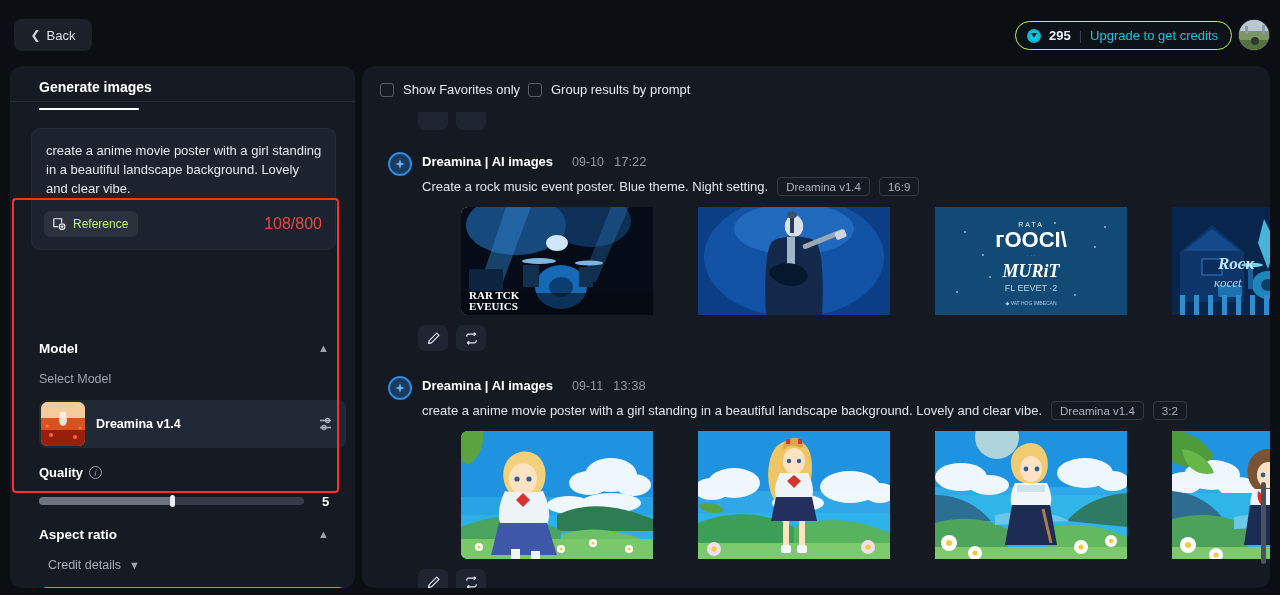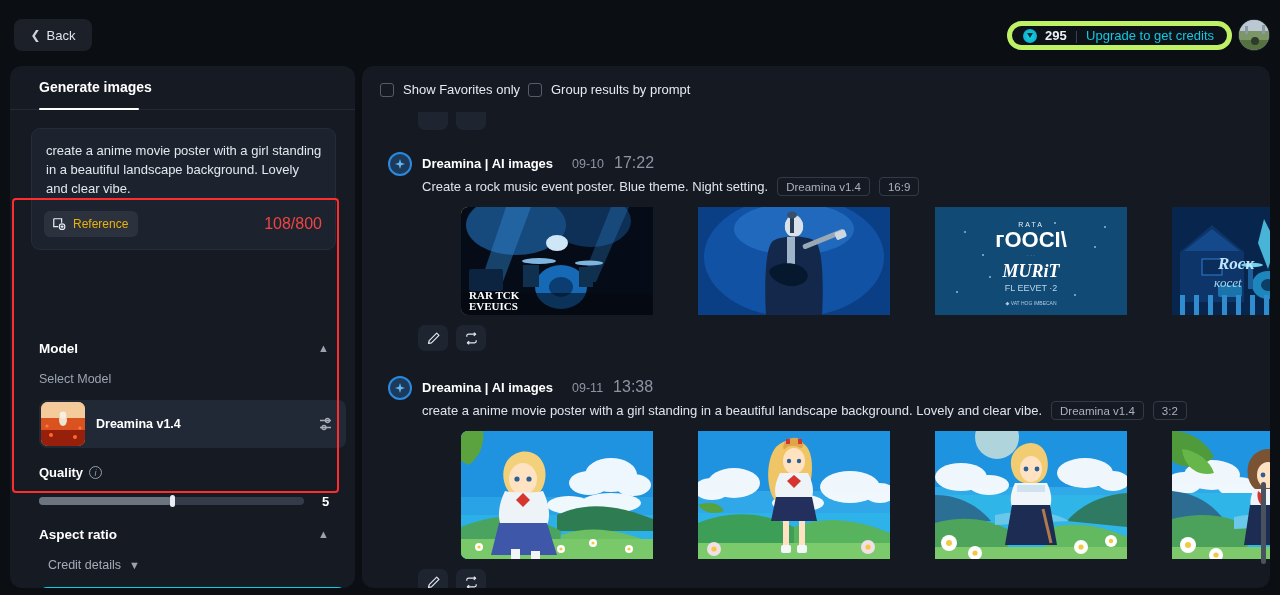--- a/index.html
+++ b/index.html
@@ -21,21 +21,21 @@
     width: 78px; height: 32px; border-radius: 8px;
     background: #1c2029;
     display: flex; align-items: center; justify-content: center; gap: 6px;
     color: #dfe3ea; font-size: 13px; cursor: pointer;
   }
   .back-chev { font-size: 12px; color: #cfd4dd; line-height: 1; }
 
   .credits-pill {
     position: absolute; right: 48px; top: 21px;
     height: 29px; padding: 0 13px 0 11px;
-    border: 5px solid #bef264; border-radius: 15px;
+    border: 1px solid #bef264; border-radius: 15px;
     display: flex; align-items: center; gap: 8px;
     background: #0d1118;
   }
   .coin {
     width: 14px; height: 14px; border-radius: 50%;
     background: radial-gradient(circle at 50% 50%, #19d5e8 0%, #0fb6d0 60%, #0a8fa8 100%);
     display: flex; align-items: center; justify-content: center;
     flex: none;
   }
   .coin::after {
@@ -55,21 +55,21 @@
   }
 
   
   .left-panel {
     position: absolute; left: 10px; top: 66px;
     width: 345px; height: 522px;
     background: #161a22; border-radius: 12px;
     overflow: hidden;
   }
   .tabs-row {
-    position: relative; height: 44px; border-bottom: 1px solid #232936;
+    position: relative; height: 36px; border-bottom: 1px solid #232936;
   }
   .tab-active {
     position: absolute; left: 29px; top: 13px;
     color: #ffffff; font-size: 14px; font-weight: bold;
   }
   .tab-underline {
     position: absolute; left: 29px; top: 42px;
     width: 100px; height: 2px; background: #ffffff; border-radius: 1px;
   }
 
@@ -79,21 +79,21 @@
     background: #1d232e; border: 1px solid #262d3a; border-radius: 9px;
   }
   .prompt-text {
     position: absolute; left: 14px; top: 12px; width: 278px;
     color: #e3e7ee; font-size: 13px; line-height: 19px;
   }
   .ref-btn {
     position: absolute; left: 12px; top: 82px;
     height: 26px; padding: 0 10px 0 8px; border-radius: 6px;
     background: #2b323e; display: flex; align-items: center; gap: 7px;
-    color: #eab308; font-size: 12px; cursor: pointer;
+    color: #bef264; font-size: 12px; cursor: pointer;
   }
   .char-count {
     position: absolute; right: 13px; top: 86px;
     color: #ef4444; font-size: 16px;
   }
 
   
   .red-region {
     position: absolute; left: 12px; top: 198px;
     width: 327px; height: 295px;
@@ -225,21 +225,21 @@
   .res-avatar::after {
     content: ""; width: 10px; height: 10px; background: #63b4ef;
     clip-path: polygon(50% 0%, 62% 38%, 100% 50%, 62% 62%, 50% 100%, 38% 62%, 0% 50%, 38% 38%);
   }
   .res-head {
     position: absolute; left: 60px; top: 2px;
     display: flex; align-items: baseline; gap: 10px;
   }
   .res-title { color: #ffffff; font-size: 13px; font-weight: bold; }
   .res-date { color: #8d95a2; font-size: 12.5px; margin-left: 9px; }
-  .res-time { color: #8d95a2; font-size: 16px; }
+  .res-time { color: #8d95a2; font-size: 13px; }
   .res-prompt-row {
     position: absolute; left: 60px; top: 25px;
     display: flex; align-items: center; gap: 9px;
   }
   .res-prompt { color: #dfe4ec; font-size: 13px; }
   .tagchip {
     height: 19px; padding: 0 8px; border: 1px solid #333a47;
     border-radius: 4px; color: #aab2bf; font-size: 11.5px;
     display: flex; align-items: center;
   }

